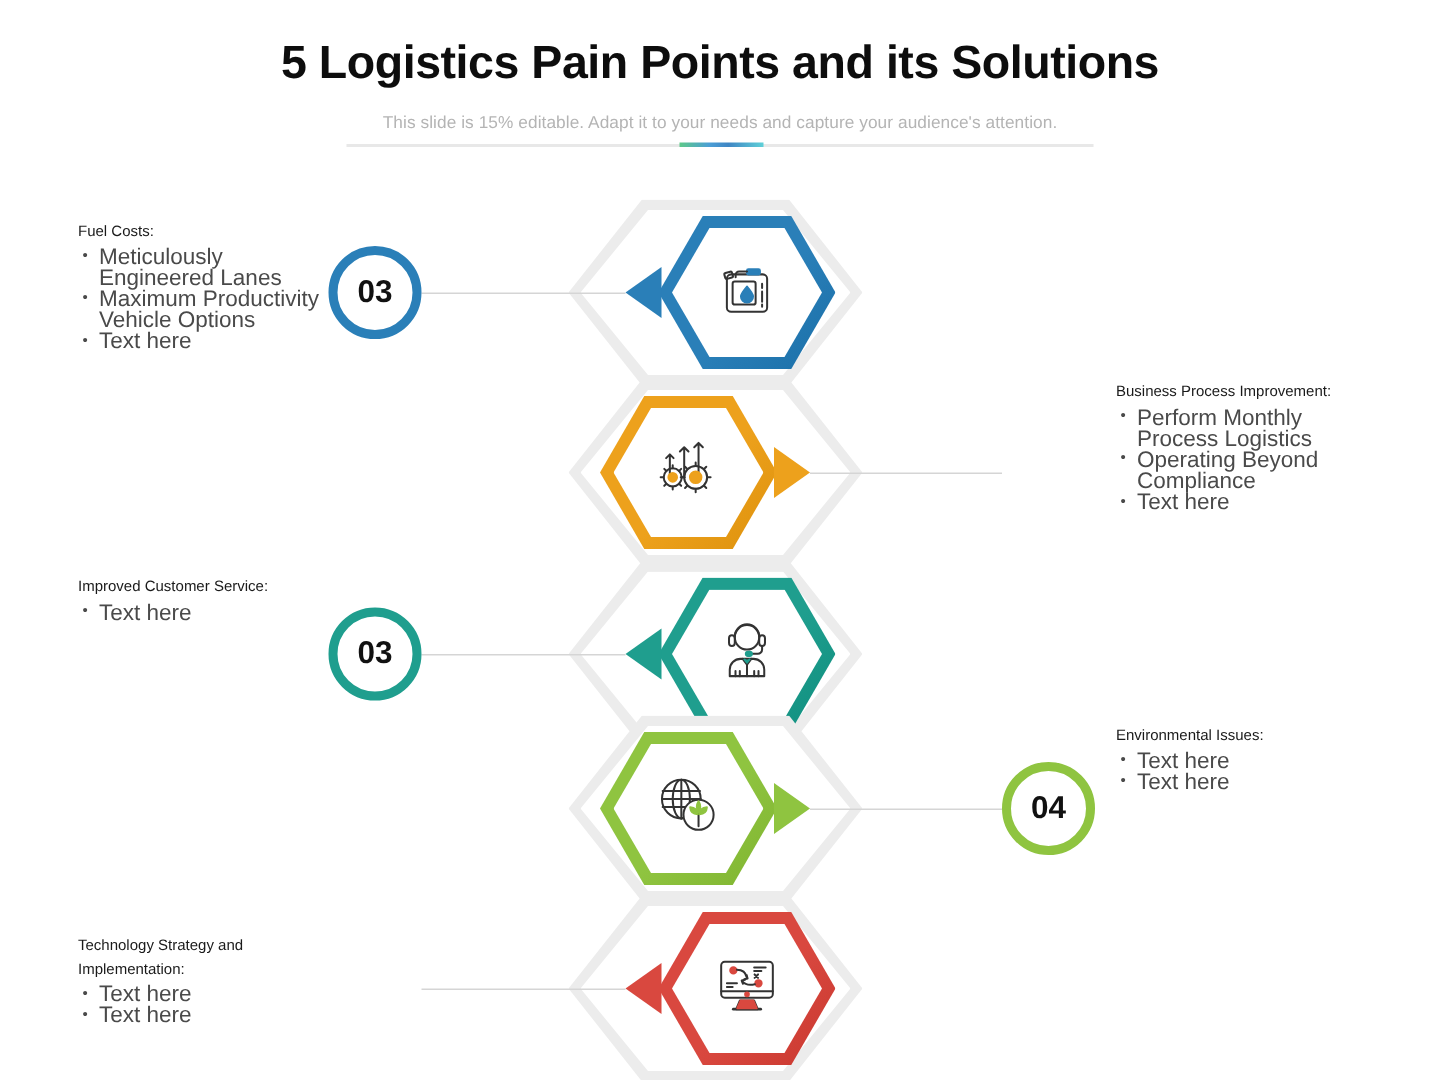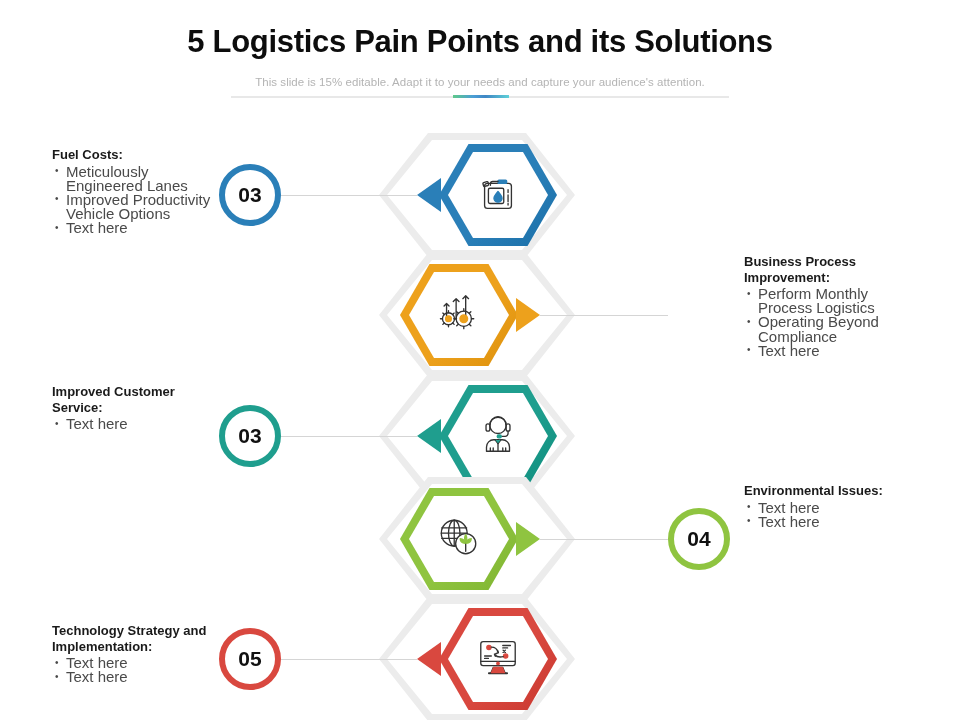--- a/index.html
+++ b/index.html
@@ -72,21 +72,21 @@
   .circle {
     position: absolute; width: 62px; height: 62px; border-radius: 50%;
     border: 6px solid #333; background: #fff;
     display: flex; align-items: center; justify-content: center;
     font-size: 21px; font-weight: bold; color: #111;
   }
 
   
   .txt { position: absolute; width: 170px; }
   .txt h3 {
-    font-size: 13px; font-weight: bold; color: #1a1a1a;
+    font-size: 10px; font-weight: normal; color: #1a1a1a;
     line-height: 15.5px; margin-bottom: 2px;
   }
   .txt ul { list-style: none; }
   .txt li {
     position: relative; padding-left: 14px;
     font-size: 15px; line-height: 14.2px; color: #4a4a4a;
   }
   .txt li::before {
     content: "\2022"; position: absolute; left: 3px; top: -0.5px;
     color: #4a4a4a; font-size: 10px;
@@ -120,21 +120,21 @@
      </div>
         <div class="pointer left" style="left:417px; top:45px; color:#2a7fb8;"></div>
         <div class="connector" style="left:281px; top:62px; width:136px;"></div>
         <div class="circle" style="left:219px; top:31px; border-color:#2a7fb8;">
          <span>03</span>
        </div>
         <div class="txt" style="left:52px; top:14px;">
             <h3>Fuel Costs:</h3>
             <ul>
             <li>Meticulously Engineered Lanes</li>
-            <li>Improved Productivity Vehicle Options</li>
+            <li>Maximum Productivity Vehicle Options</li>
             <li>Text here</li>
           </ul>
           </div>
       </div>
       <div class="row" style="top: 253px;">
         <div class="hex-bg" style="left:379px; top:0px;"></div>
         <div class="hex" style="left:400px; top:11px; background:linear-gradient(135deg, #eda11c 0%, #eda11c 55%, #dd910c 100%);">
        <div class="hex-inner"></div>
        <div class="hex-icon">
     <svg width="46" height="44" viewBox="0 0 48 46" fill="none" stroke="#333" stroke-width="1.4" stroke-linecap="round" stroke-linejoin="round">
@@ -242,23 +242,20 @@
       <path d="M25.4 18.6l-.6-2.3M25.4 18.6l-2.3.6"></path>
       <path d="M30.5 22.6c-4.2 1-7 .1-8.8-2" stroke="#333"></path>
       <path d="M21.3 20.1l.9 2.2M21.3 20.1l2.3-.6"></path>
       <path d="M30.3 15.8l2.4 2.4M32.7 15.8l-2.4 2.4"></path>
       <path d="M30 11h8M30 13.5h5"></path>
       <path d="M11 22h7M11 24.5h4"></path>
     </svg></div>
      </div>
         <div class="pointer left" style="left:417px; top:45px; color:#d9483f;"></div>
         <div class="connector" style="left:281px; top:62px; width:136px;"></div>
-        <div class="circle" style="left:219px; top:31px; border-color:#d9483f;">
-         <span>05</span>
-       </div>
         <div class="txt" style="left:52px; top:26px;">
             <h3>Technology Strategy and Implementation:</h3>
             <ul>
             <li>Text here</li>
             <li>Text here</li>
           </ul>
           </div>
       </div>
     </div>
 </div>

